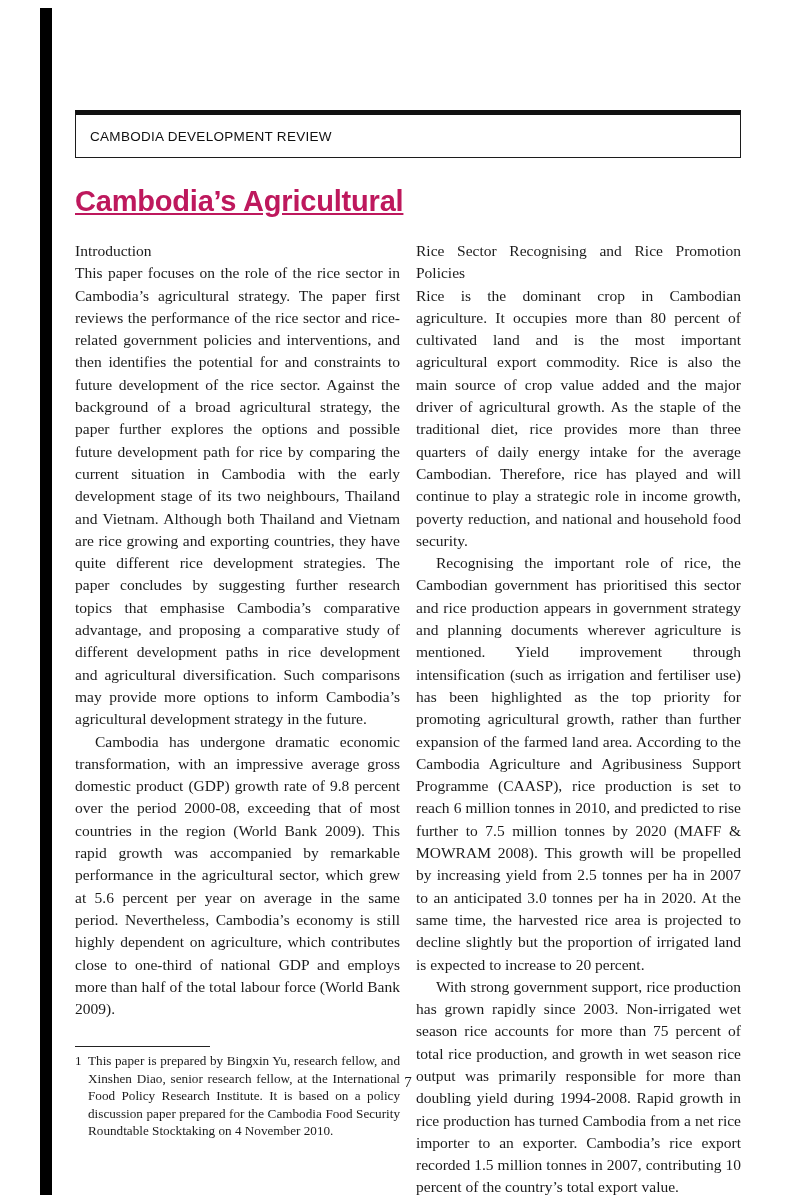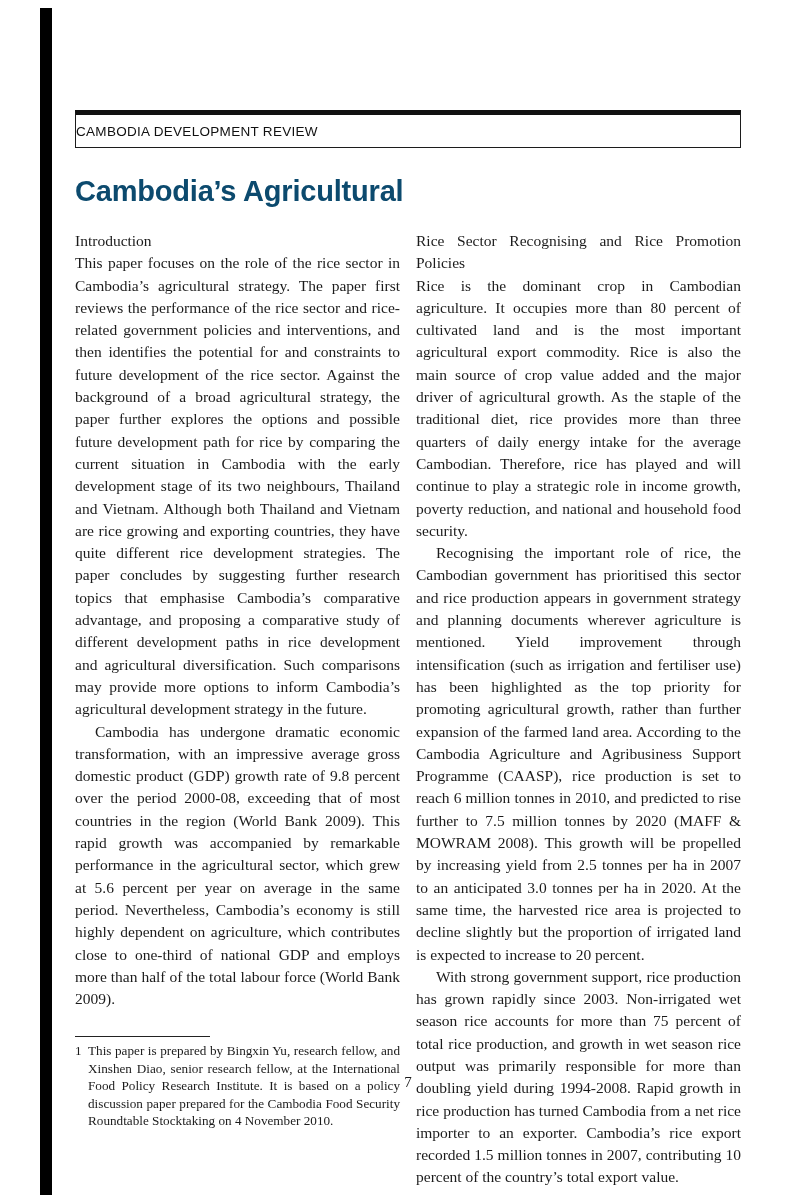--- a/index.html
+++ b/index.html
@@ -18,39 +18,40 @@
     background:#000000;
   }
   .content {
     position:absolute;
     left:75px; top:110px;
     width:666px;
   }
   .journal-header {
     border:1.5px solid #1c1c1c;
     border-top:5px solid #111111;
-    height:38px;
+    height:48px;
     display:flex;
     justify-content:space-between;
     align-items:center;
-    padding:0 0;
+    padding:0 14px;
     font-family:"Liberation Sans", sans-serif;
     font-size:13.5px;
     letter-spacing:0.3px;
     color:#111111;
     white-space:nowrap;
   }
   .article-title {
     margin-top:20px;
     font-family:"Liberation Sans", sans-serif;
     font-weight:bold;
     font-size:29px;
     line-height:46px;
-    color:#0c4a6e;
+    color:#be185d;
     letter-spacing:-0.2px;
+    text-decoration:underline;
   }
   .article-title .t-line { display:block; }
   .article-title sup {
     font-size:15px;
     vertical-align:super;
     line-height:0;
   }
   .columns {
     margin-top:16px;
     display:flex;

